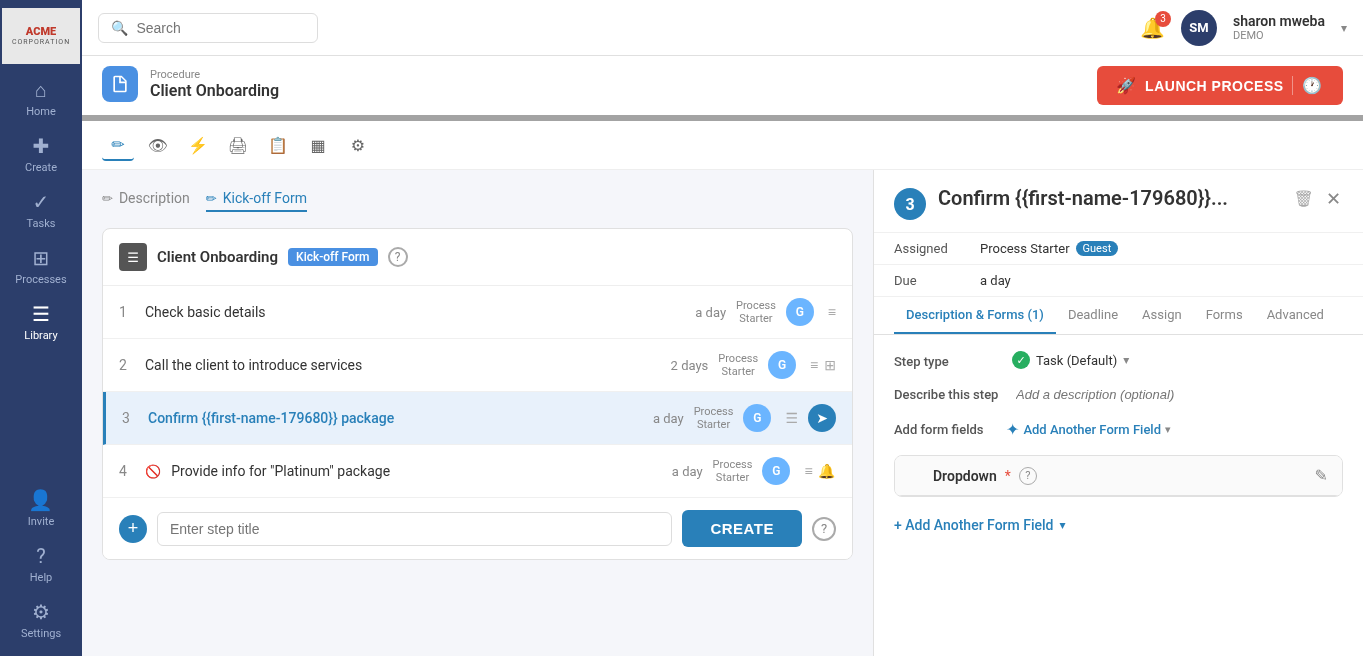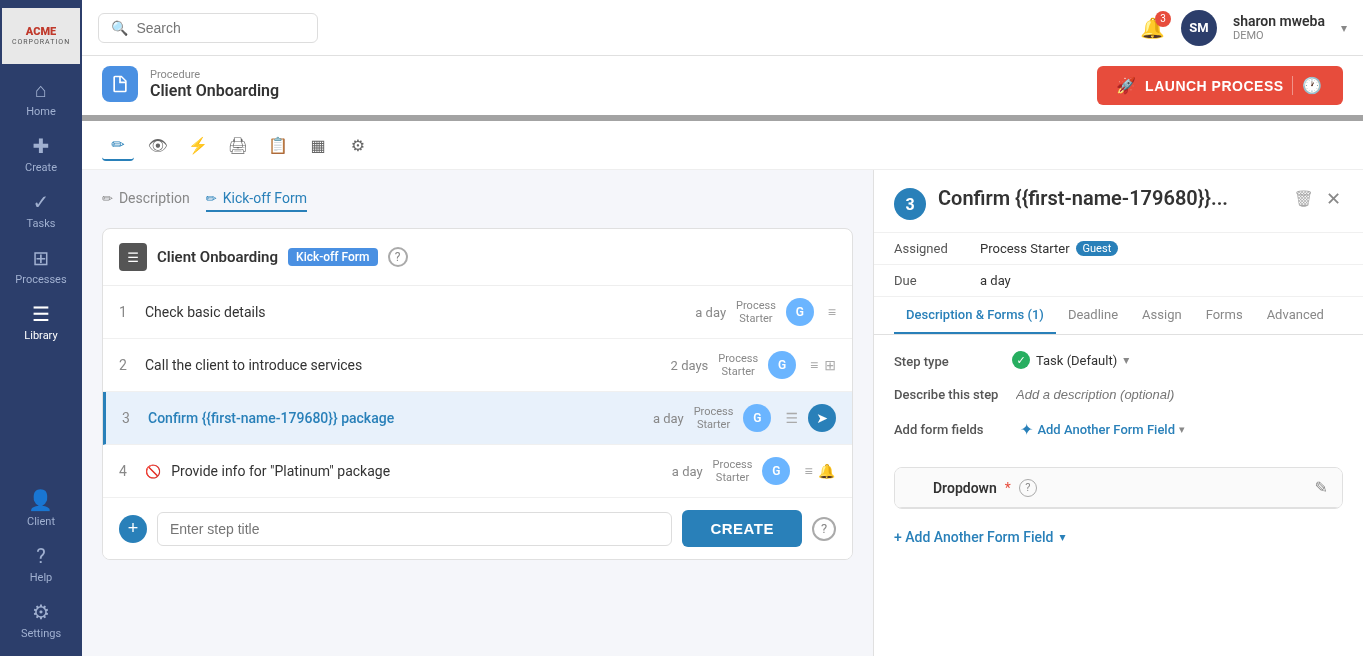--- a/index.html
+++ b/index.html
@@ -515,22 +515,22 @@
       outline: none;
       font-size: 13px;
       color: #aaa;
       font-style: italic;
       padding: 4px 0;
     }
 
     .add-field-row {
       display: flex;
       align-items: center;
-      gap: 16px;
-      margin-bottom: 28px;
+      gap: 2px;
+      margin-bottom: 16px;
     }
     .add-field-label {
       font-size: 13px;
       font-weight: 500;
       color: #555;
       min-width: 110px;
     }
     .add-field-btn {
       display: flex;
       align-items: center;
@@ -632,21 +632,21 @@
       <span>Processes</span>
     </div>
     <div class="sidebar-item active">
       <span class="sidebar-icon">☰</span>
       <span>Library</span>
     </div>
   </div>
   <div class="sidebar-bottom">
     <div class="sidebar-item">
       <span class="sidebar-icon">👤</span>
-      <span>Client</span>
+      <span>Invite</span>
     </div>
     <div class="sidebar-item">
       <span class="sidebar-icon">?</span>
       <span>Help</span>
     </div>
     <div class="sidebar-item">
       <span class="sidebar-icon">⚙</span>
       <span>Settings</span>
     </div>
   </div>

